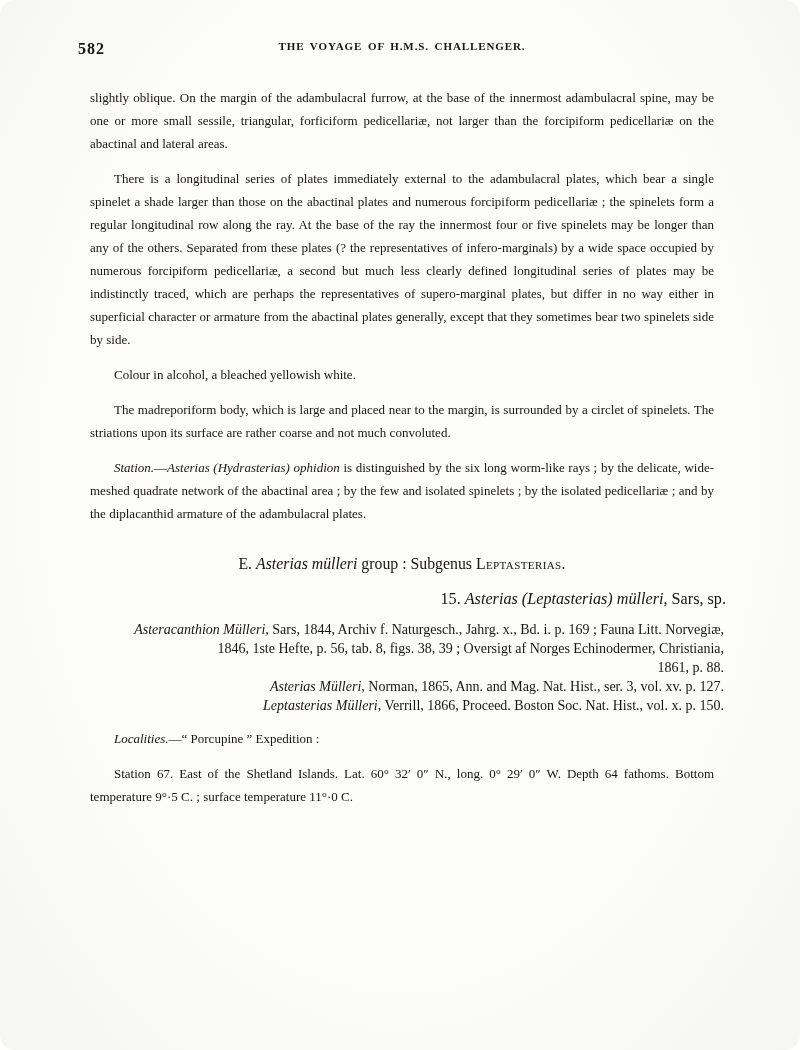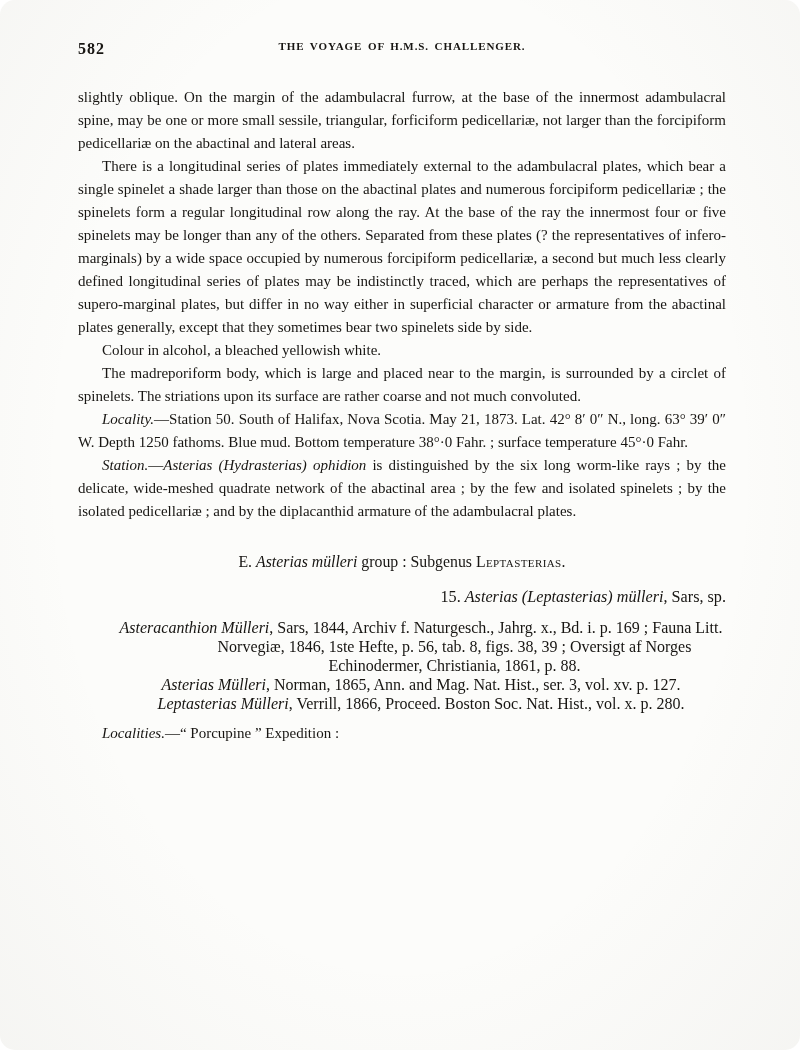--- a/index.html
+++ b/index.html
@@ -18,43 +18,43 @@
   .pagenum {
     position: absolute; left: 0; top: 0;
     font-size: 16px; font-weight: 700; letter-spacing: 1px;
   }
   .running-title {
     display: block; text-align: center;
     font-size: 11px; font-weight: 700; letter-spacing: 0.9px;
     word-spacing: 2px;
   }
   .body-p {
-    margin: 0;
-    font-size: 15px; line-height: 23px;
+    margin: 12px;
+    font-size: 13px; line-height: 23px;
     text-align: justify;
   }
   .indent { text-indent: 24px; }
   .i  { font-style: italic; }
   .sc { font-variant: small-caps; letter-spacing: 0.4px; }
   .section-heading {
     margin: 27px 0 2px 0;
     text-align: center;
     font-weight: 400; font-size: 15.8px; line-height: 23px;
   }
   .species-heading {
     margin: 13px 0 0 0;
     font-weight: 400; font-size: 16.2px; line-height: 23px;
     text-indent: 25px; text-align: right;
   }
   .synonymy { margin: 9px 0 9px 40px; width: 606px; }
   .syn {
     margin: 0;
-    font-size: 16px; line-height: 19px;
+    font-size: 14px; line-height: 19px;
     padding-left: 67px; text-indent: -67px;
-    text-align: center;
+    text-align: right;
   }
 </style>
 </head>
 <body>
 
 <div class="page">
 
   <header class="runhead">
     <span class="pagenum">582</span>
     <span class="running-title">THE VOYAGE OF H.M.S. CHALLENGER.</span>
@@ -63,33 +63,33 @@
   <main>
 
     <p class="body-p"><span>slightly oblique. On the margin of the adambulacral furrow, at the base of the innermost adambulacral spine, may be one or more small sessile, triangular, forficiform pedicellariæ, not larger than the forcipiform pedicellariæ on the abactinal and lateral areas.</span></p>
 
     <p class="body-p indent"><span>There is a longitudinal series of plates immediately external to the adambulacral plates, which bear a single spinelet a shade larger than those on the abactinal plates and numerous forcipiform pedicellariæ ; the spinelets form a regular longitudinal row along the ray. At the base of the ray the innermost four or five spinelets may be longer than any of the others. Separated from these plates (? the representatives of infero-marginals) by a wide space occupied by numerous forcipiform pedicellariæ, a second but much less clearly defined longitudinal series of plates may be indistinctly traced, which are perhaps the representatives of supero-marginal plates, but differ in no way either in superficial character or armature from the abactinal plates generally, except that they sometimes bear two spinelets side by side.</span></p>
 
     <p class="body-p indent"><span>Colour in alcohol, a bleached yellowish white.</span></p>
 
     <p class="body-p indent"><span>The madreporiform body, which is large and placed near to the margin, is surrounded by a circlet of spinelets. The striations upon its surface are rather coarse and not much convoluted.</span></p>
 
-    <p class="body-p indent"><span class="i">Locality.</span><span>—Station 50. South of Halifax, Nova Scotia. May 21, 1873. Lat. 42° 8′ 0″ N., long. 63° 39′ 0″ W. Depth 1250 fathoms. Blue mud. Bottom temperature 38°·0 Fahr. ; surface temperature 45°·0 Fahr.</span></p>
 
     <p class="body-p indent"><span class="i">Station.</span><span>—</span><span class="i">Asterias (Hydrasterias) ophidion</span><span> is distinguished by the six long worm-like rays ; by the delicate, wide-meshed quadrate network of the abactinal area ; by the few and isolated spinelets ; by the isolated pedicellariæ ; and by the diplacanthid armature of the adambulacral plates.</span></p>
 
     <h2 class="section-heading"><span>E. </span><span class="i">Asterias mülleri</span><span> group : Subgenus </span><span class="sc">Leptasterias</span><span>.</span></h2>
 
     <h3 class="species-heading"><span>15. </span><span class="i">Asterias (Leptasterias) mülleri</span><span>, Sars, sp.</span></h3>
 
     <div class="synonymy">
       <p class="syn"><span class="i">Asteracanthion Mülleri</span><span>, Sars, 1844, Archiv f. Naturgesch., Jahrg. x., Bd. i. p. 169 ; Fauna Litt. Norvegiæ, 1846, 1ste Hefte, p. 56, tab. 8, figs. 38, 39 ; Oversigt af Norges Echinodermer, Christiania, 1861, p. 88.</span></p>
       <p class="syn"><span class="i">Asterias Mülleri</span><span>, Norman, 1865, Ann. and Mag. Nat. Hist., ser. 3, vol. xv. p. 127.</span></p>
-      <p class="syn"><span class="i">Leptasterias Mülleri</span><span>, Verrill, 1866, Proceed. Boston Soc. Nat. Hist., vol. x. p. 280.</span></p>
+      <p class="syn"><span class="i">Leptasterias Mülleri</span><span>, Verrill, 1866, Proceed. Boston Soc. Nat. Hist., vol. x. p. 150.</span></p>
     </div>
 
     <p class="body-p indent"><span class="i">Localities.</span><span>—“ Porcupine ” Expedition :</span></p>
 
+    <p class="body-p indent"><span>Station 67. East of the Shetland Islands. Lat. 60° 32′ 0″ N., long. 0° 29′ 0″ W. Depth 64 fathoms. Bottom temperature 9°·5 C. ; surface temperature 11°·0 C.</span></p>
 
 
 
   </main>
 </div>
 
 </body></html>

